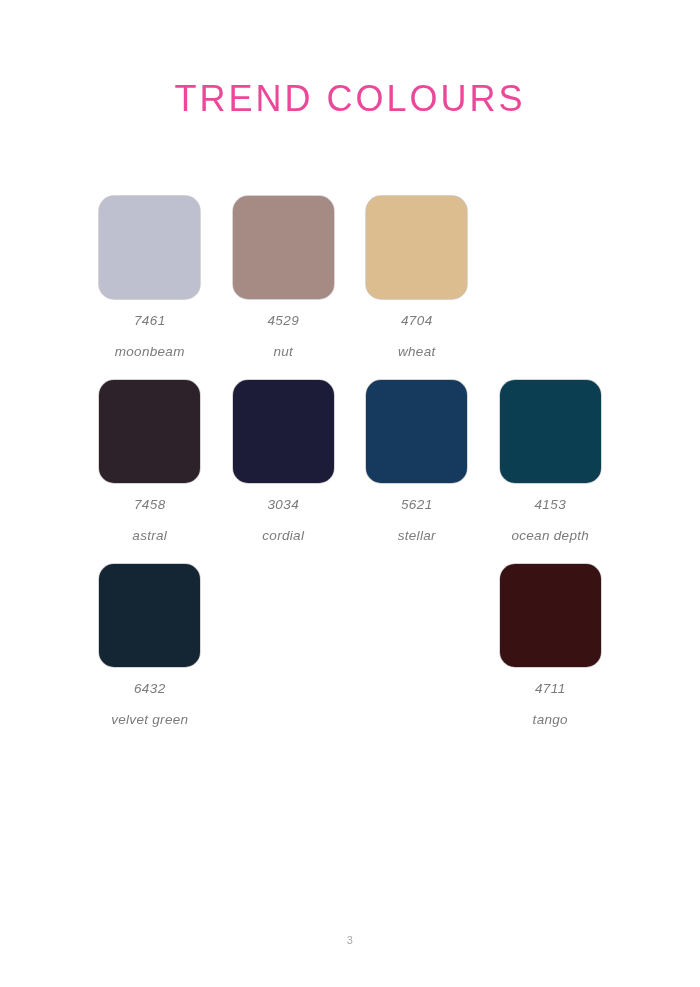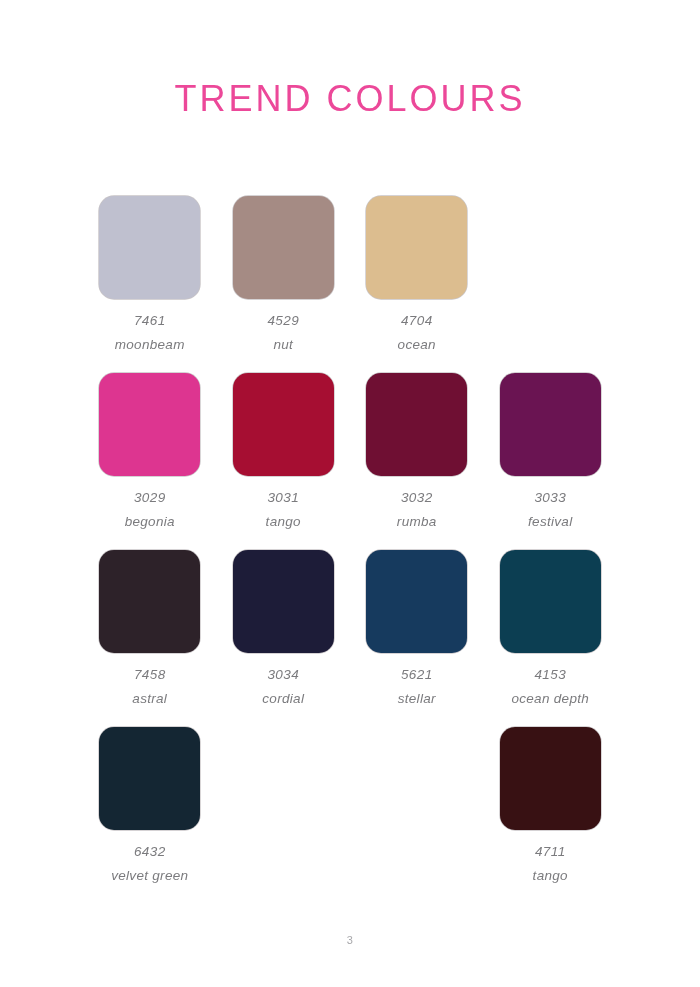--- a/index.html
+++ b/index.html
@@ -65,21 +65,21 @@
     margin-top: 14px;
     font-size: 13.5px;
     font-weight: 400;
     letter-spacing: 0.4px;
     color: #7b7b7e;
     line-height: 1.15;
     text-align: center;
     white-space: nowrap;
   }
   .swatch-name {
-    margin-top: 8px;
+    margin-top: 15px;
     font-size: 13.5px;
     font-weight: 400;
     letter-spacing: 0.3px;
     color: #7b7b7e;
     line-height: 1.15;
     text-align: center;
     white-space: nowrap;
   }
 
   
@@ -107,43 +107,21 @@
         <div class="swatch-name">moonbeam</div>
       </div>
       <div class="swatch-cell">
         <div class="swatch-chip" style="background: rgb(165, 139, 132);"></div>
         <div class="swatch-code">4529</div>
         <div class="swatch-name">nut</div>
       </div>
       <div class="swatch-cell">
         <div class="swatch-chip" style="background: rgb(220, 189, 143);"></div>
         <div class="swatch-code">4704</div>
-        <div class="swatch-name">ocean</div>
-      </div>
-    </div>
-    <div class="swatch-row">
-      <div class="swatch-cell">
-        <div class="swatch-chip" style="background: rgb(221, 53, 144);"></div>
-        <div class="swatch-code">3029</div>
-        <div class="swatch-name">begonia</div>
-      </div>
-      <div class="swatch-cell">
-        <div class="swatch-chip" style="background: rgb(166, 14, 50);"></div>
-        <div class="swatch-code">3031</div>
-        <div class="swatch-name">tango</div>
-      </div>
-      <div class="swatch-cell">
-        <div class="swatch-chip" style="background: rgb(111, 15, 51);"></div>
-        <div class="swatch-code">3032</div>
-        <div class="swatch-name">rumba</div>
-      </div>
-      <div class="swatch-cell">
-        <div class="swatch-chip" style="background: rgb(106, 20, 82);"></div>
-        <div class="swatch-code">3033</div>
-        <div class="swatch-name">festival</div>
+        <div class="swatch-name">wheat</div>
       </div>
     </div>
     <div class="swatch-row">
       <div class="swatch-cell">
         <div class="swatch-chip" style="background: rgb(45, 34, 41);"></div>
         <div class="swatch-code">7458</div>
         <div class="swatch-name">astral</div>
       </div>
       <div class="swatch-cell">
         <div class="swatch-chip" style="background: rgb(29, 28, 56);"></div>

